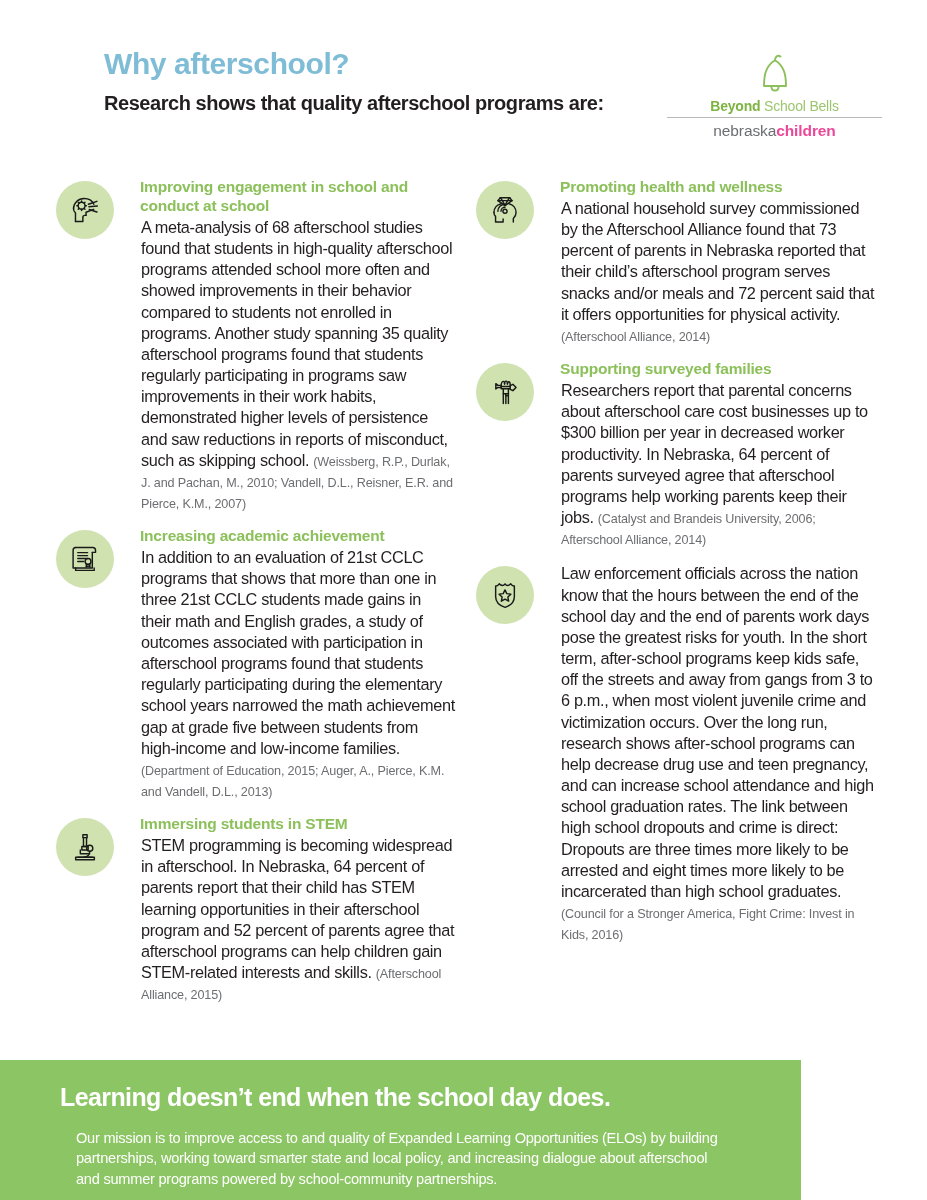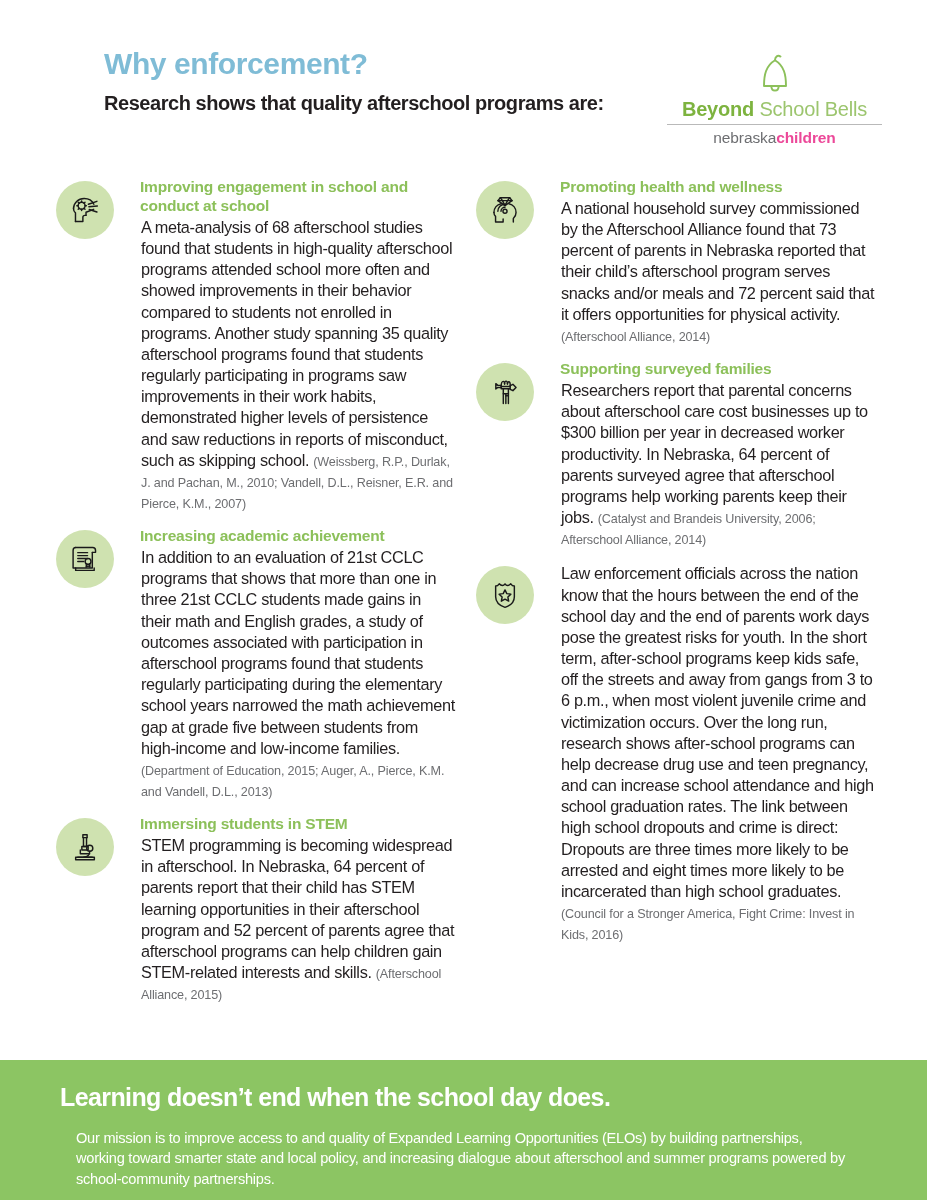--- a/index.html
+++ b/index.html
@@ -59,21 +59,21 @@
     width: 215px;
     text-align: center;
   }
   .logo-bell {
     height: 48px;
     display: flex;
     align-items: flex-end;
     justify-content: center;
   }
   .logo-wordmark {
-    font-size: 20px;
+    font-size: 14px;
     letter-spacing: -0.2px;
     color: #8cc05a;
     white-space: nowrap;
     margin-top: 2px;
   }
   .logo-wordmark .b-bold {
     font-weight: bold;
     color: #7db33f;
   }
   .logo-wordmark .b-light {
@@ -151,21 +151,21 @@
     font-size: 12.6px;
     color: #6d6e71;
     letter-spacing: -0.15px;
   }
 
   
   .footer {
     position: absolute;
     left: 0;
     bottom: 0;
-    width: 927px;
+    width: 801px;
     height: 140px;
     background: #8cc563;
     color: #ffffff;
     box-sizing: border-box;
     padding: 24px 60px 0 60px;
   }
   .footer-title {
     font-size: 25px;
     font-weight: bold;
     letter-spacing: -0.6px;
@@ -180,21 +180,21 @@
     max-width: 810px;
   }
 </style>
 </head>
 <body>
 
 <div class="page">
 
   <div class="header">
     <div class="title-block">
-      <h1 class="main-title">Why enforcement?</h1>
+      <h1 class="main-title">Why afterschool?</h1>
       <h2 class="subtitle">Research shows that quality afterschool programs are:</h2>
     </div>
 
     <div class="logo">
       <div class="logo-bell">
         <svg viewBox="0 0 48 46" fill="none" stroke="#8cc05a" stroke-width="2.1" stroke-linecap="round" stroke-linejoin="round" style="width:44px;height:44px">
           <path d="M12 36 C12 24 14 14 24 8 C34 14 36 24 36 36 Z"></path>
           <path d="M24 8 C24 4 27 2 30 4"></path>
           <path d="M20 36 C20 39 21.6 41 24 41 C26.4 41 28 39 28 36"></path>
         </svg>

